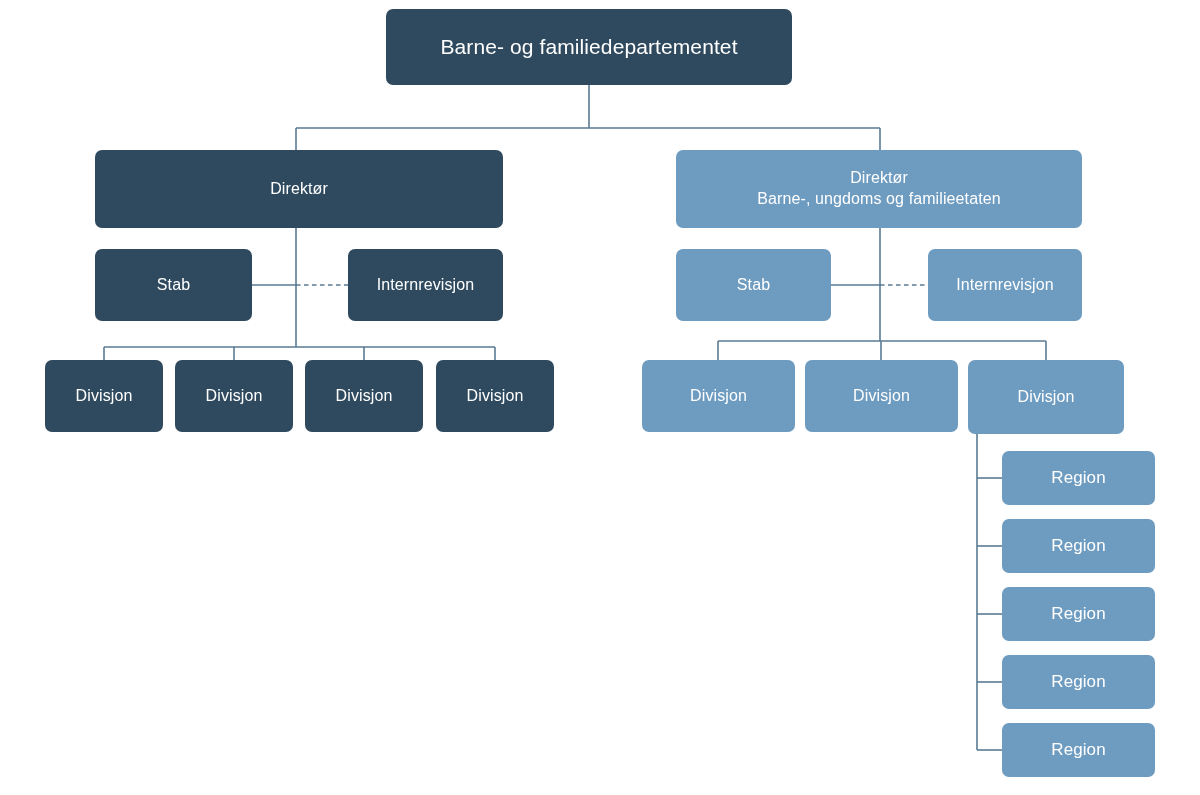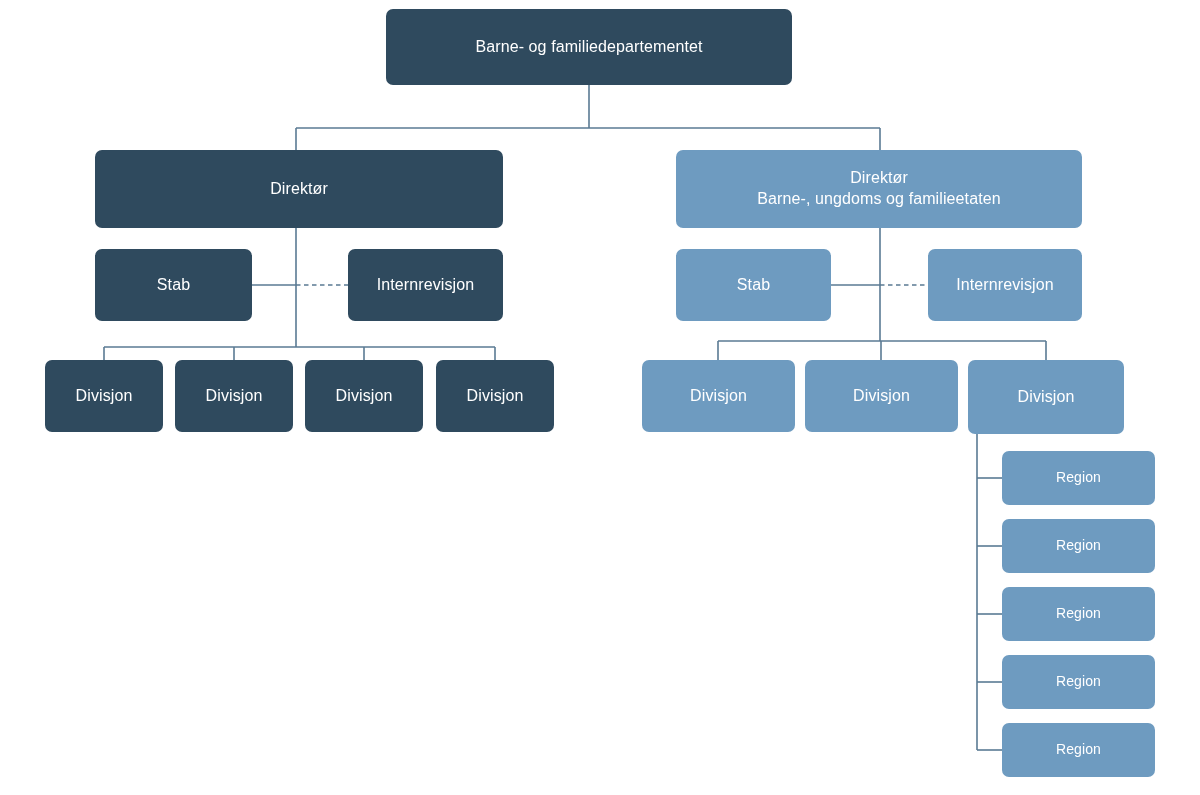--- a/index.html
+++ b/index.html
@@ -36,30 +36,30 @@
     text-align: center;
     color: #ffffff;
     line-height: 1.25;
     padding: 4px 8px;
     letter-spacing: 0.1px;
     z-index: 2;
   }
   .node.dark  { background: #2f4a5e; }
   .node.light { background: #6e9bc0; }
 
-  .node-title   { font-size: 16px; text-align: right; }
+  .node-title   { font-size: 21px; text-align: right; }
   .node-two-line {
     display: flex;
     flex-direction: column;
     align-items: center;
     justify-content: center;
     line-height: 1.3;
   }
   .f16 { font-size: 16px; }
-  .f15 { font-size: 14px; }
+  .f15 { font-size: 17px; }
 </style>
 </head>
 <body>
 
 <div id="chart">
 
   <svg class="connectors" viewBox="0 0 1200 795" xmlns="http://www.w3.org/2000/svg">
     <g stroke="#5a7a93" stroke-width="1.6" fill="none" shape-rendering="geometricPrecision">
 
       <path d="M589,85 L589,128"></path>

